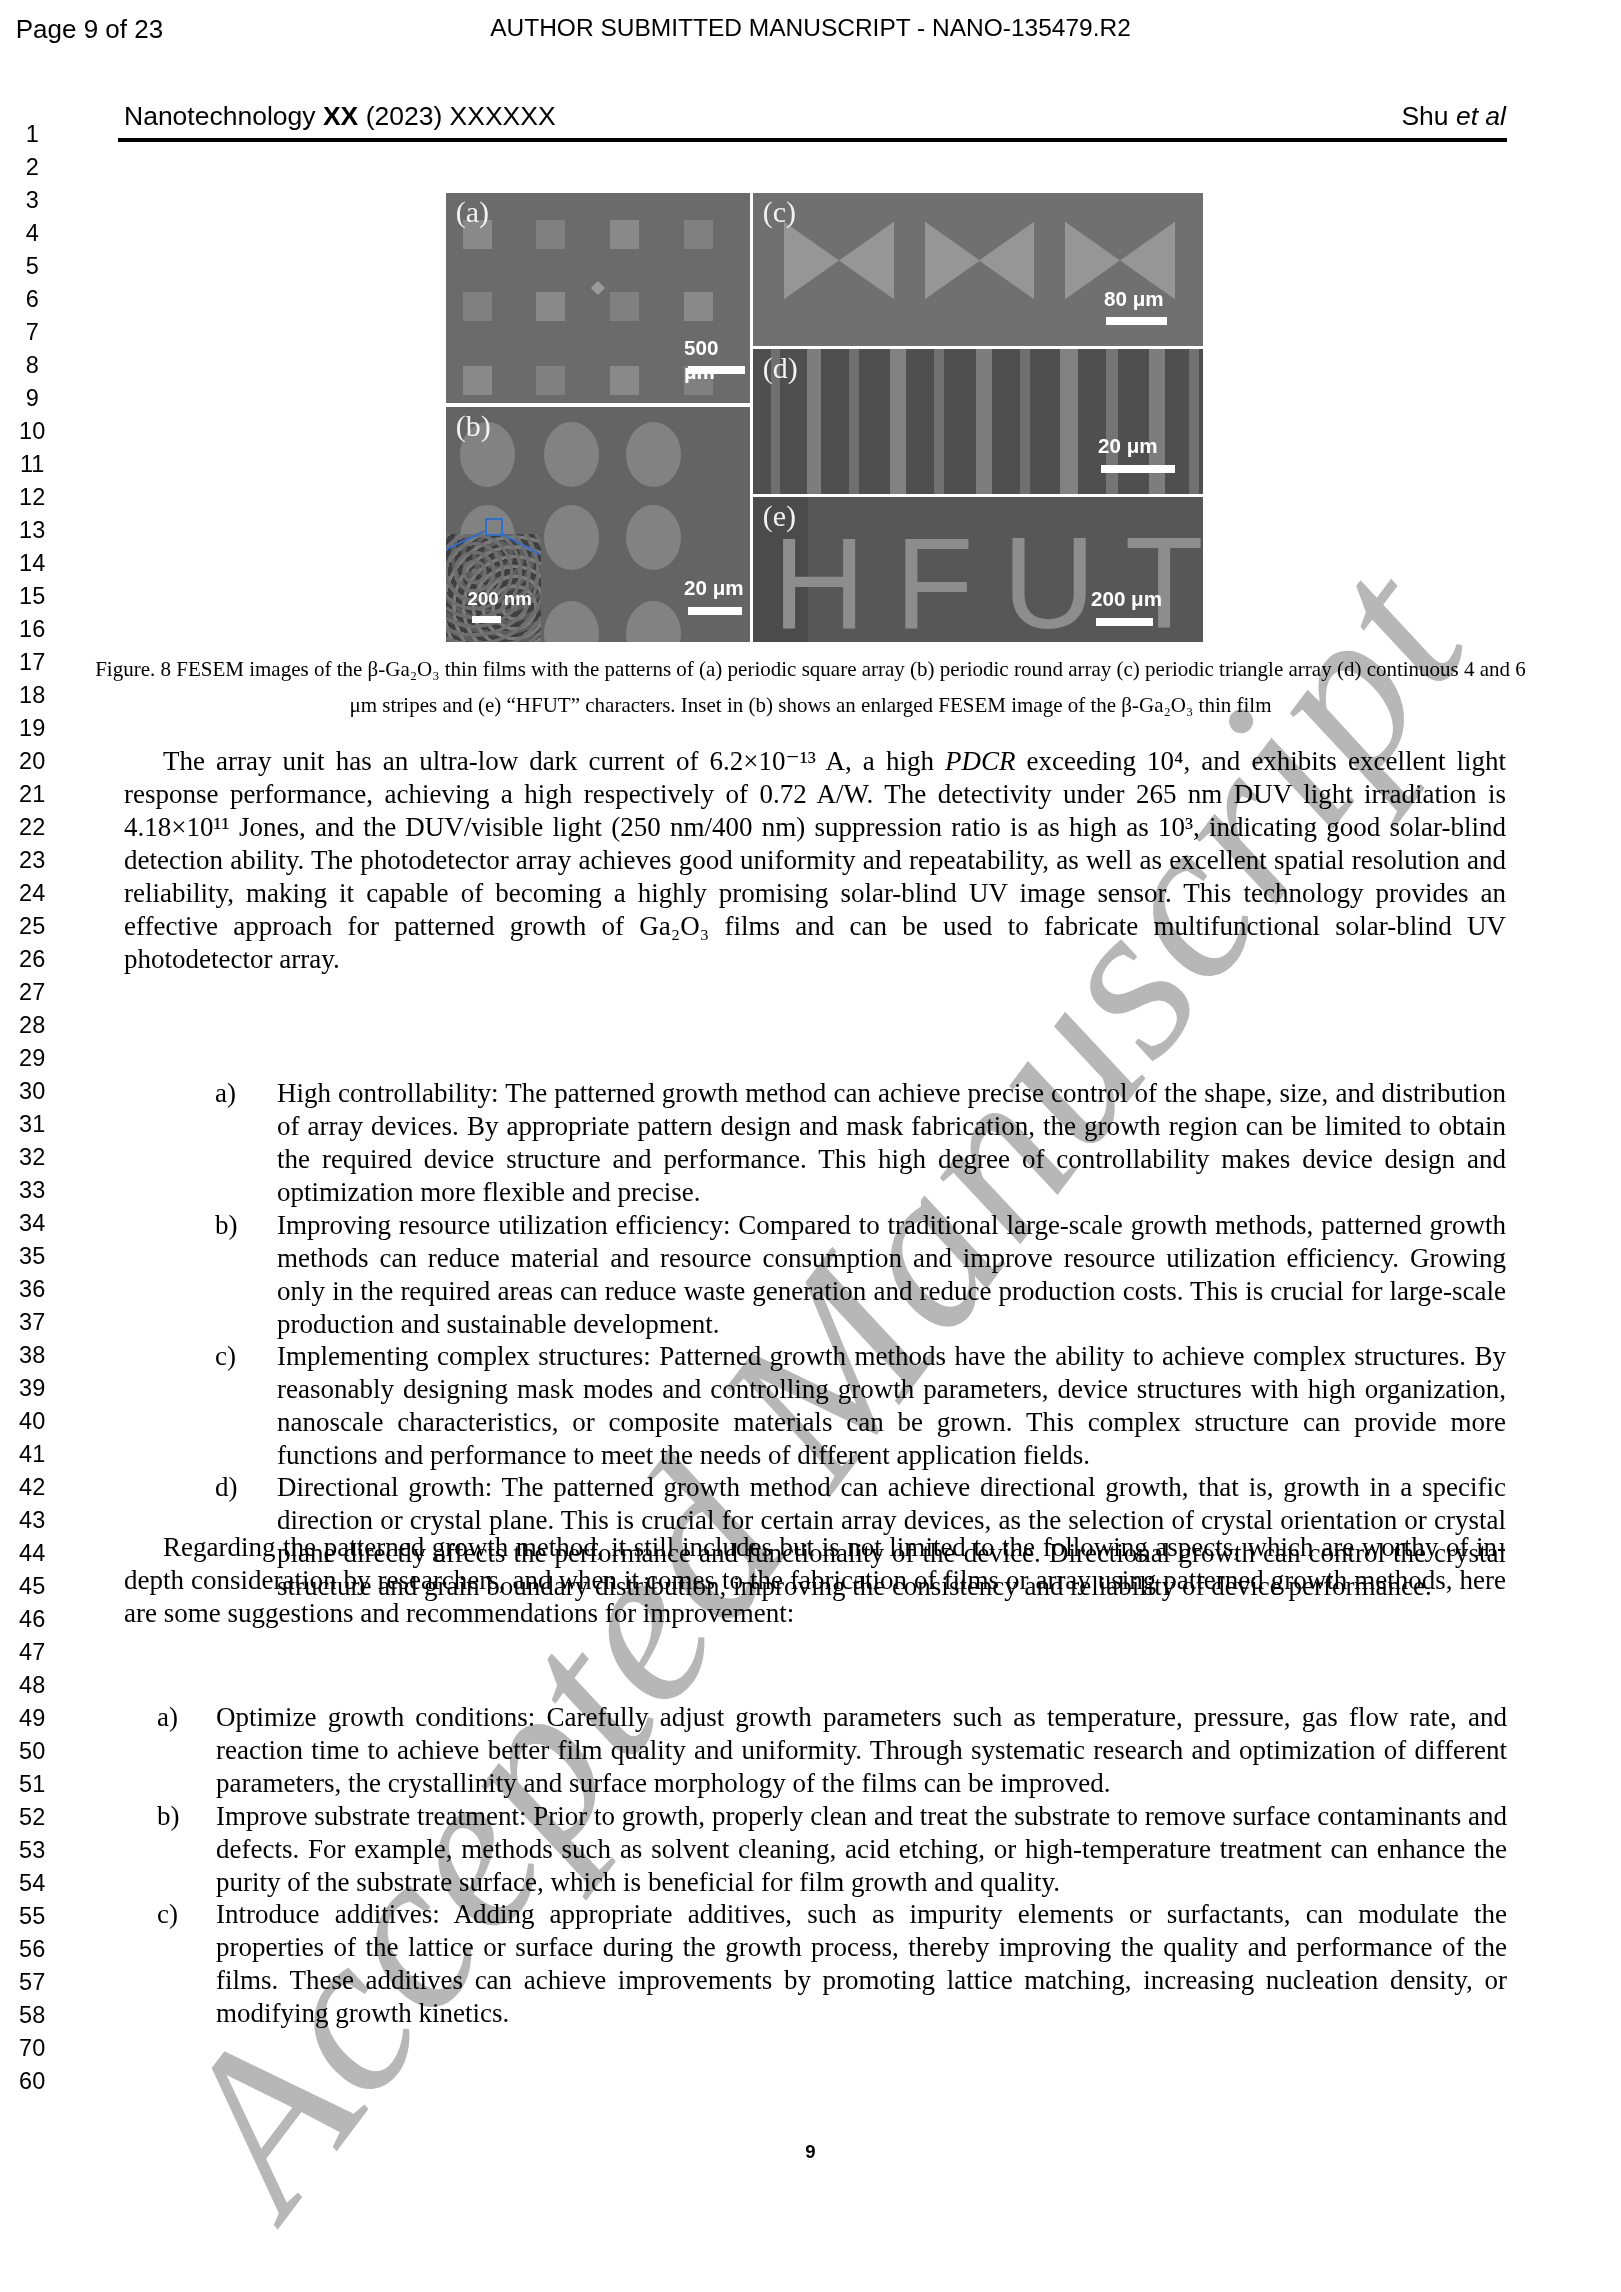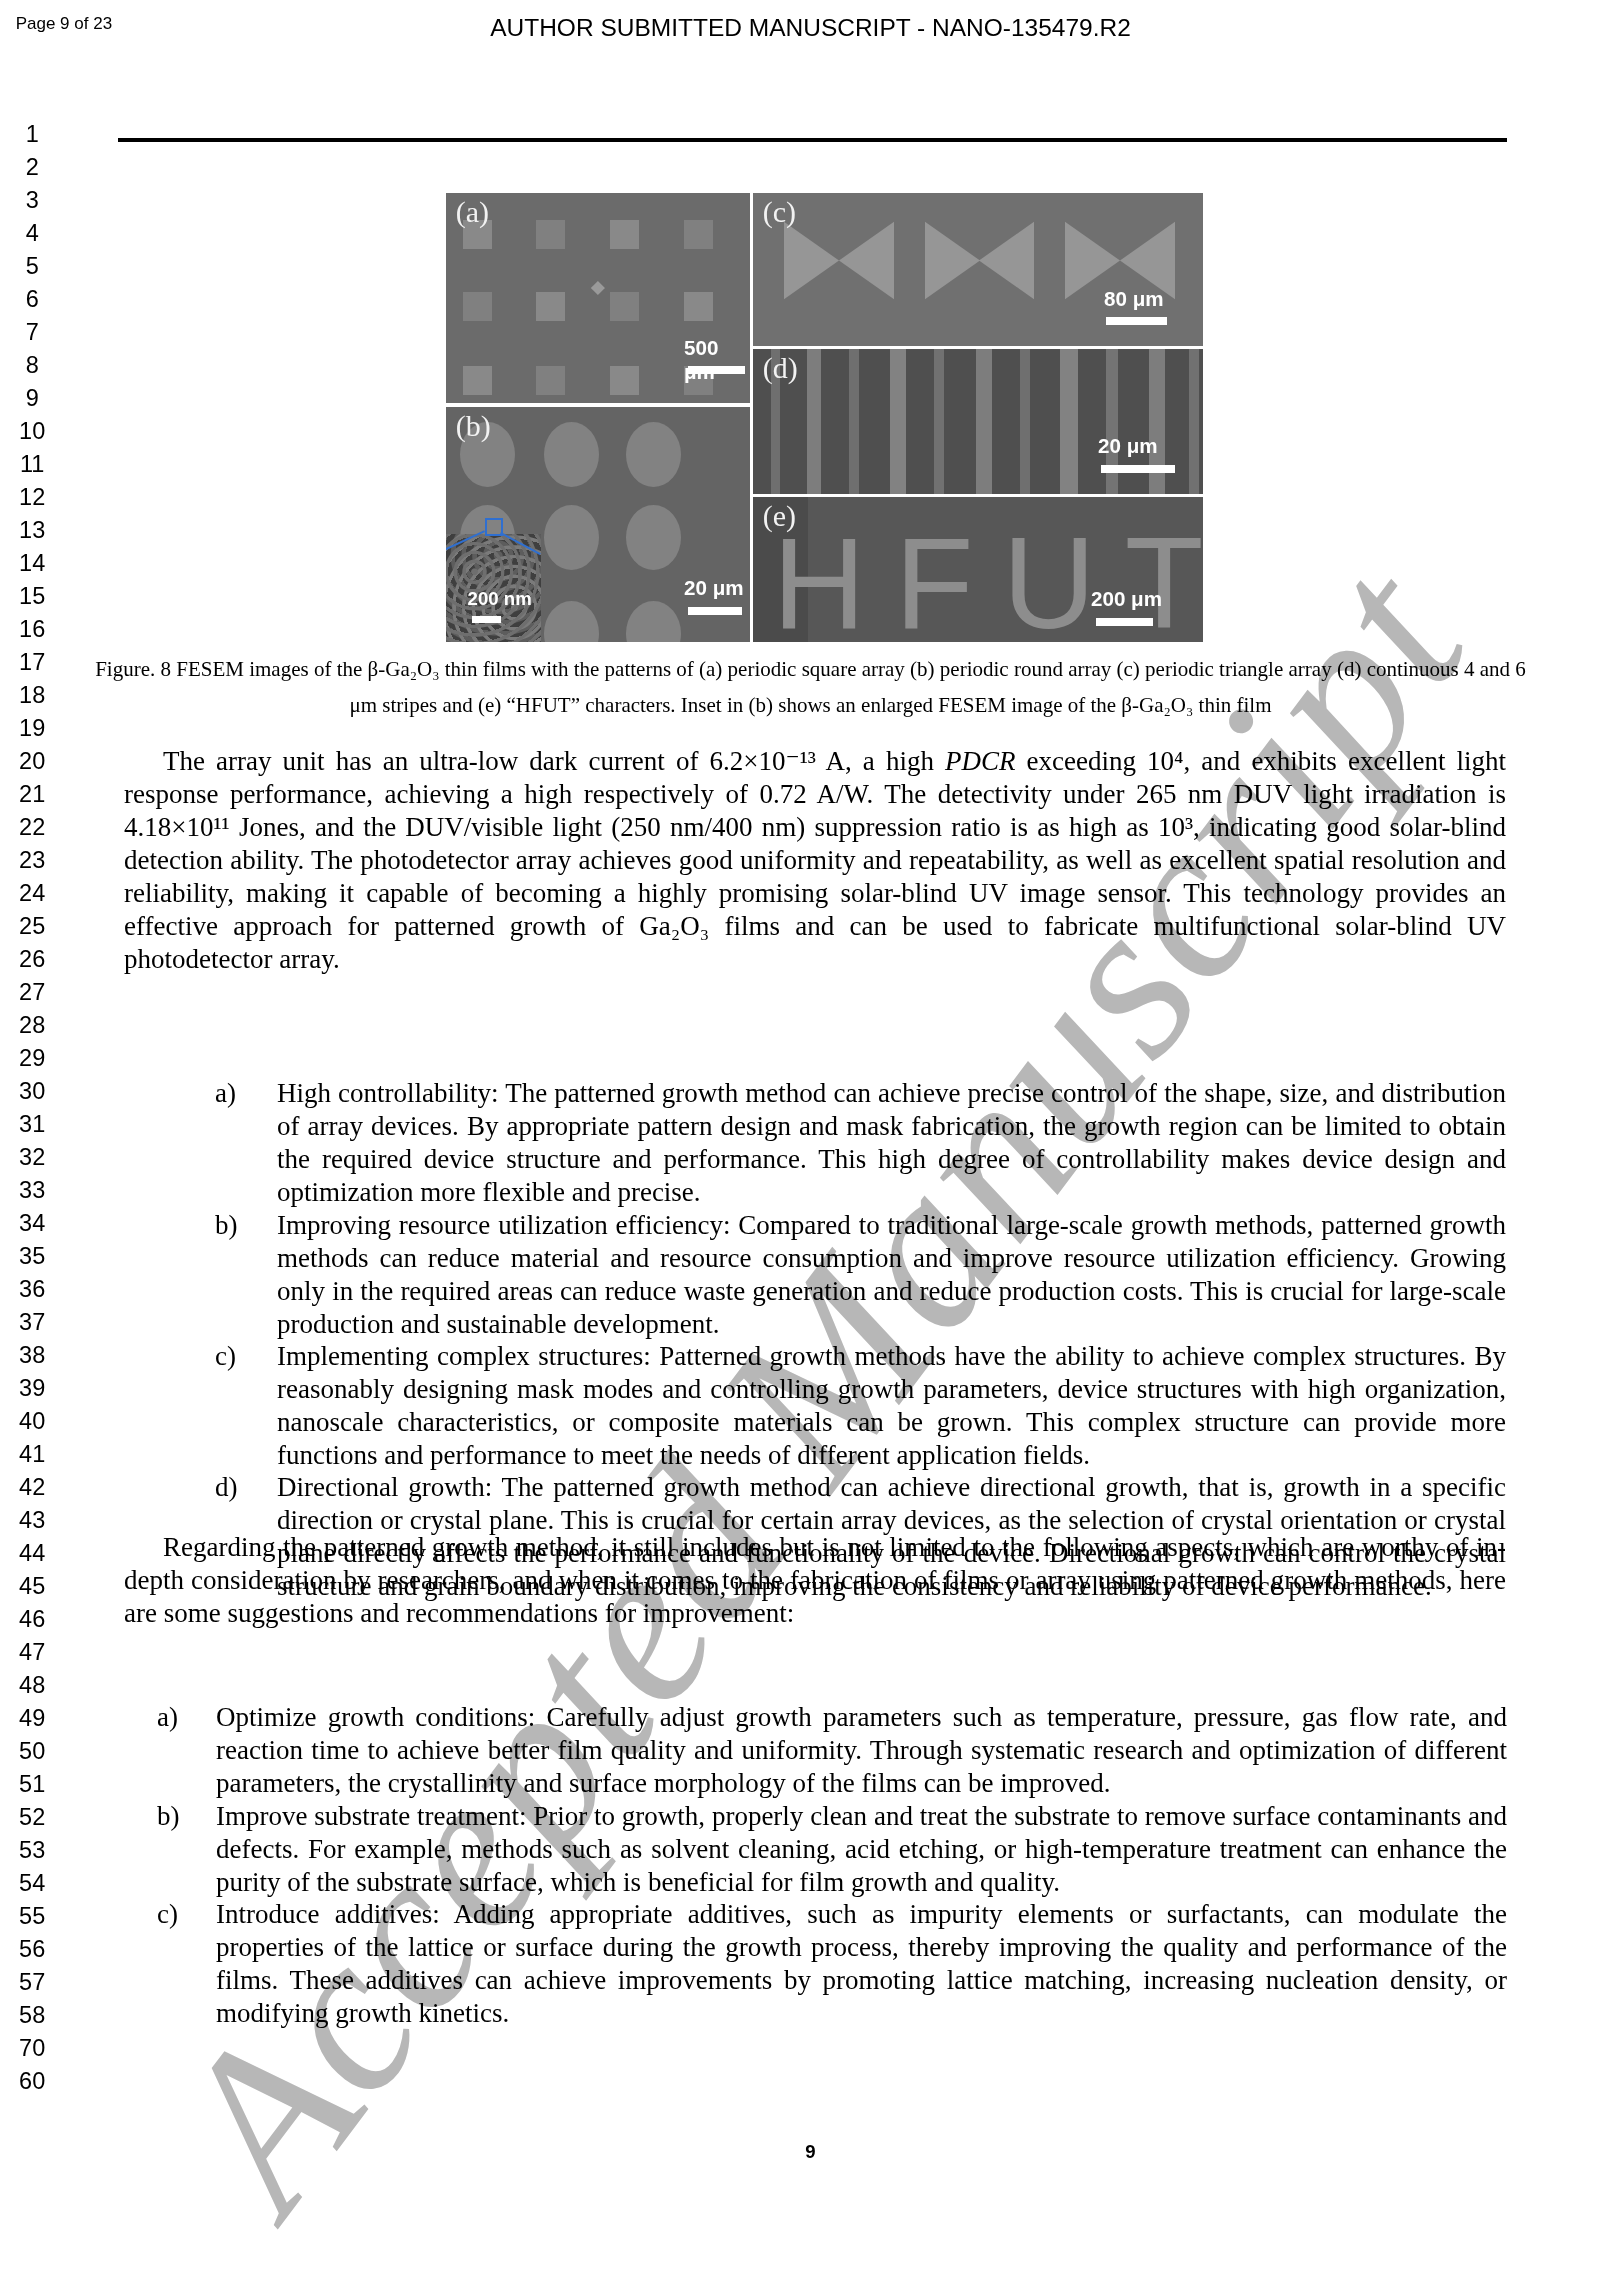--- a/index.html
+++ b/index.html
@@ -2,21 +2,21 @@
 <html><head>
 <meta charset="utf-8">
 <style>
   html,body{margin:0;padding:0;background:#ffffff;}
   .page{position:relative;width:1621px;height:2293px;background:#ffffff;overflow:hidden;
         font-family:"Liberation Serif","DejaVu Serif",serif;color:#000;}
   .sans{font-family:"Liberation Sans","DejaVu Sans",sans-serif;}
   .abs{position:absolute;}
 
   
-  .hdr-left{left:15.7px;top:13.7px;font-size:17px;}
+  .hdr-left{left:15.7px;top:13.7px;font-size:26px;}
   .hdr-center{left:0;top:13.7px;width:1621px;text-align:center;font-size:24.5px;}
   .jr-line{left:124px;top:101px;width:1382px;font-size:26.5px;}
   .jr-right{position:absolute;right:0;top:0;}
   .rule{left:118px;top:138px;width:1389px;height:3.9px;background:#000;}
 
   
   .linenums{left:13.7px;top:118px;width:37px;text-align:center;font-size:23.5px;line-height:33px;
             font-family:"Liberation Sans","DejaVu Sans",sans-serif;}
 
   
@@ -75,20 +75,24 @@
 </head>
 <body>
 
 <div class="page">
 
   <div class="abs watermark">Accepted Manuscript</div>
 
   <div class="abs hdr-left sans" style="z-index:2;">Page 9 of 23</div>
   <div class="abs hdr-center sans" style="z-index:2;">AUTHOR SUBMITTED MANUSCRIPT - NANO-135479.R2</div>
 
+  <div class="abs jr-line sans" style="z-index:2;">
+    <span>Nanotechnology </span><b>XX</b><span> (2023) XXXXXX</span>
+    <span class="jr-right"><span>Shu </span><i>et al</i></span>
+  </div>
   <div class="abs rule" style="z-index:2;"></div>
 
   <div class="abs linenums" style="z-index:2;">
       <div class="ln">1</div>
       <div class="ln">2</div>
       <div class="ln">3</div>
       <div class="ln">4</div>
       <div class="ln">5</div>
       <div class="ln">6</div>
       <div class="ln">7</div>

